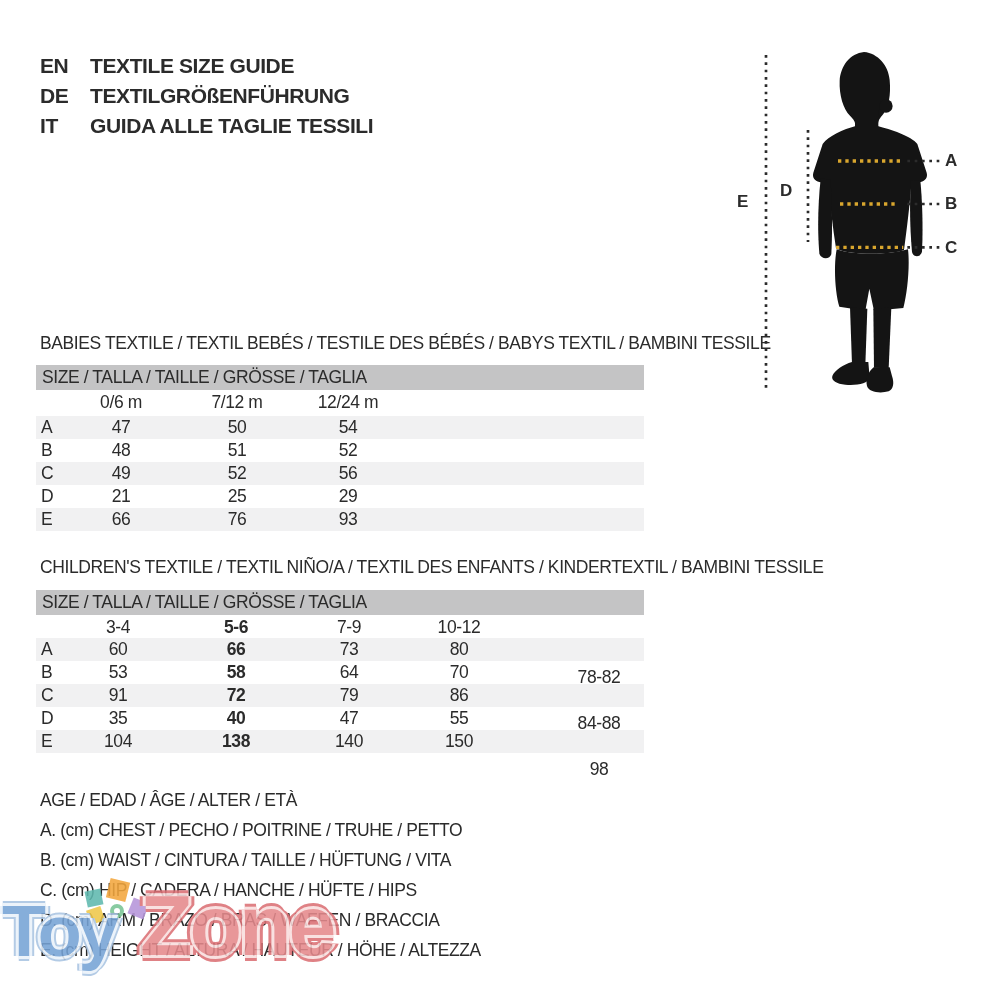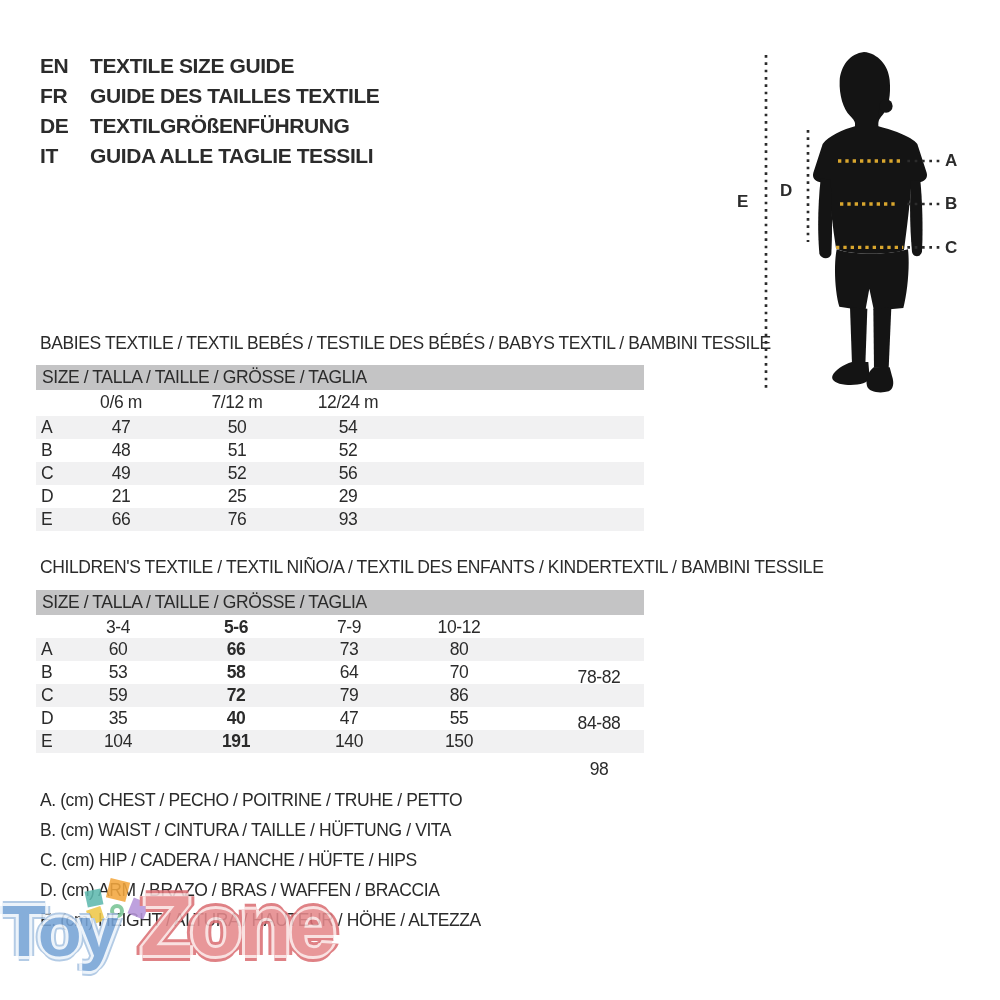--- a/index.html
+++ b/index.html
@@ -65,24 +65,20 @@
 <body>
 
 <div class="page">
 
   <div class="lang">
     <div class="lang-row">
       <span class="lang-code">EN</span>
       <span class="lang-label">TEXTILE SIZE GUIDE</span>
     </div>
     <div class="lang-row">
-      <span class="lang-code">FR</span>
-      <span class="lang-label">GUIDE DES TAILLES TEXTILE</span>
-    </div>
-    <div class="lang-row">
       <span class="lang-code">DE</span>
       <span class="lang-label">TEXTILGRÖßENFÜHRUNG</span>
     </div>
     <div class="lang-row">
       <span class="lang-code">IT</span>
       <span class="lang-label">GUIDA ALLE TAGLIE TESSILI</span>
     </div>
   </div>
 
   <svg class="diagram-svg" viewBox="0 0 900 1170" xmlns="http://www.w3.org/2000/svg">
@@ -180,45 +176,46 @@
     <div class="trow tdata" style="top:71px;">
       <div class="rlabel">B</div>
       <div class="cell c0">53</div>
       <div class="cell c1">58</div>
       <div class="cell c2">64</div>
       <div class="cell c3">70</div>
       <div class="cell c4">66-70</div>
     </div>
     <div class="trow tdata stripe" style="top:94px;">
       <div class="rlabel">C</div>
-      <div class="cell c0">59</div>
+      <div class="cell c0">91</div>
       <div class="cell c1">72</div>
       <div class="cell c2">79</div>
       <div class="cell c3">86</div>
       <div class="cell c4">84-88</div>
     </div>
     <div class="trow tdata" style="top:117px;">
       <div class="rlabel">D</div>
       <div class="cell c0">35</div>
       <div class="cell c1">40</div>
       <div class="cell c2">47</div>
       <div class="cell c3">55</div>
       <div class="cell c4">58</div>
     </div>
     <div class="trow tdata stripe" style="top:140px;">
       <div class="rlabel">E</div>
       <div class="cell c0">104</div>
-      <div class="cell c1">191</div>
+      <div class="cell c1">138</div>
       <div class="cell c2">140</div>
       <div class="cell c3">150</div>
       <div class="cell c4">98</div>
     </div>
   </div>
 
   <div class="legend">
+    <div class="legend-line">AGE / EDAD / ÂGE / ALTER / ETÀ</div>
     <div class="legend-line">A. (cm) CHEST / PECHO / POITRINE / TRUHE / PETTO</div>
     <div class="legend-line">B. (cm) WAIST / CINTURA / TAILLE / HÜFTUNG / VITA</div>
     <div class="legend-line">C. (cm) HIP / CADERA / HANCHE / HÜFTE / HIPS</div>
     <div class="legend-line">D. (cm) ARM / BRAZO / BRAS / WAFFEN / BRACCIA</div>
     <div class="legend-line">E. (cm) HEIGHT / ALTURA / HAUTEUR / HÖHE / ALTEZZA</div>
   </div>
 
   <div class="wm">
     <div class="wm-blocks">
       <div class="blk blk-teal"></div>

